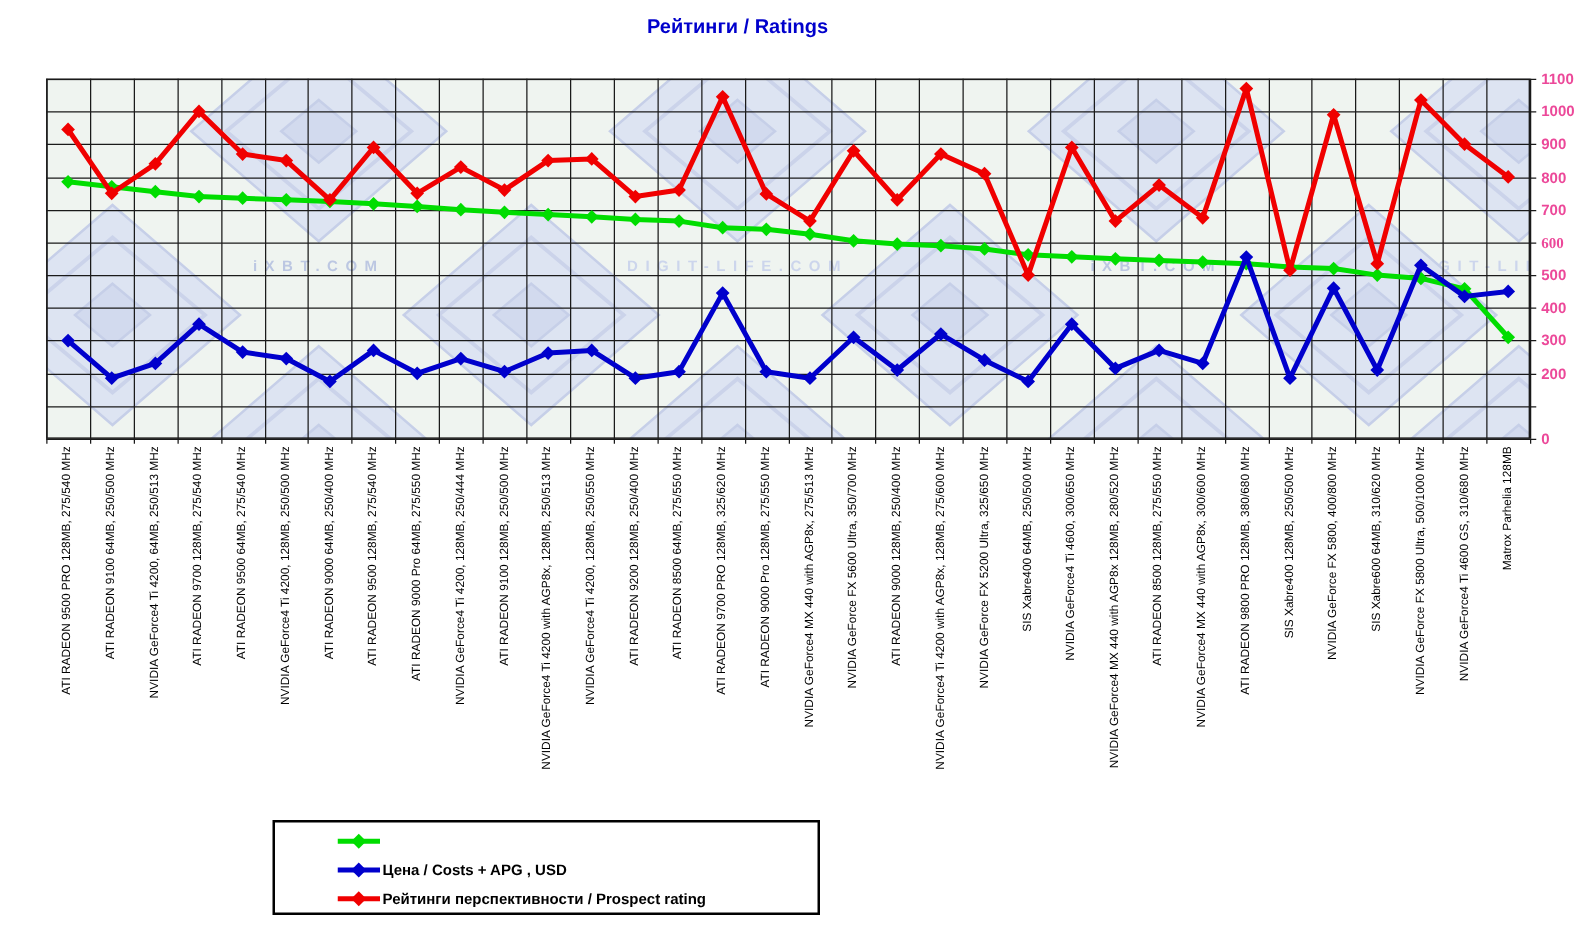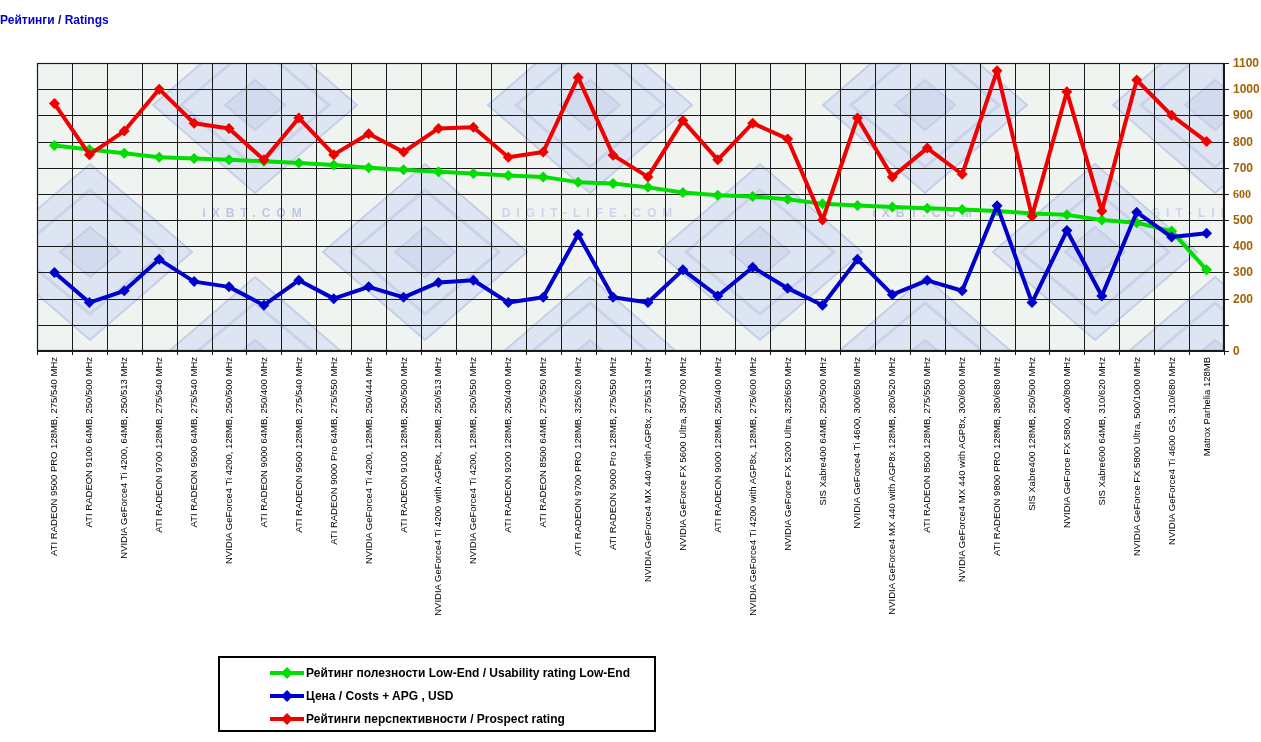--- a/index.html
+++ b/index.html
@@ -1,23 +1,23 @@
 <!DOCTYPE html>
 <html><head>
 <meta charset="utf-8">
 <style>
   html,body{margin:0;padding:0;background:#ffffff;}
   body{width:1261px;height:742px;font-family:"Liberation Sans",sans-serif;}
   .root{position:relative;width:1261px;height:742px;overflow:hidden;background:#ffffff;}
-  .title-line{position:absolute;left:0;width:1180px;text-align:left;color:#0000cc;font-weight:bold;font-size:12px;white-space:nowrap;}
+  .title-line{position:absolute;left:0;width:1180px;text-align:center;color:#0000cc;font-weight:bold;font-size:16px;white-space:nowrap;}
   .title-1{top:13px;}
   .title-2{top:32px;}
   .chart-layer{position:absolute;left:0;top:0;width:1261px;height:742px;}
   .xlabel{position:absolute;writing-mode:vertical-rl;transform:rotate(180deg);font-size:9.5px;line-height:11px;color:#000;white-space:nowrap;}
-  .ylabel{position:absolute;left:1233px;font-size:12px;font-weight:bold;color:#a16207;white-space:nowrap;}
+  .ylabel{position:absolute;left:1233px;font-size:12px;font-weight:bold;color:#ec4899;white-space:nowrap;}
   .legend-box{position:absolute;left:218px;top:656px;width:434px;height:72px;background:#ffffff;border:2px solid #000;}
   .legend-item{position:absolute;left:50px;height:20px;display:flex;align-items:center;}
   .legend-item svg{display:block;margin-right:2px;}
   .legend-label{font-size:12px;font-weight:bold;color:#000;white-space:nowrap;}
 </style>
 </head>
 <body>
 
 <div class="root">
   <div class="title-line title-1">Рейтинги / Ratings</div>
@@ -336,21 +336,20 @@
       <div class="ylabel" style="top: 108.364px;">900</div>
       <div class="ylabel" style="top: 82.1818px;">1000</div>
       <div class="ylabel" style="top: 56px;">1100</div>
     </div>
   <div class="legend-box" id="legend">
       <div class="legend-item" style="top: 5px;">
         <svg width="34" height="14">
           <line x1="0" y1="7" x2="34" y2="7" stroke="#00dd00" stroke-width="4"></line>
           <path d="M 17 1 L 23 7 L 17 13 L 11 7 Z" fill="#00dd00"></path>
         </svg>
-        <span class="legend-label">Рейтинг полезности Low-End / Usability rating Low-End</span>
       </div>
       <div class="legend-item" style="top: 28px;">
         <svg width="34" height="14">
           <line x1="0" y1="7" x2="34" y2="7" stroke="#0000cc" stroke-width="4"></line>
           <path d="M 17 1 L 23 7 L 17 13 L 11 7 Z" fill="#0000cc"></path>
         </svg>
         <span class="legend-label">Цена / Costs + APG , USD</span>
       </div>
       <div class="legend-item" style="top: 51px;">
         <svg width="34" height="14">

